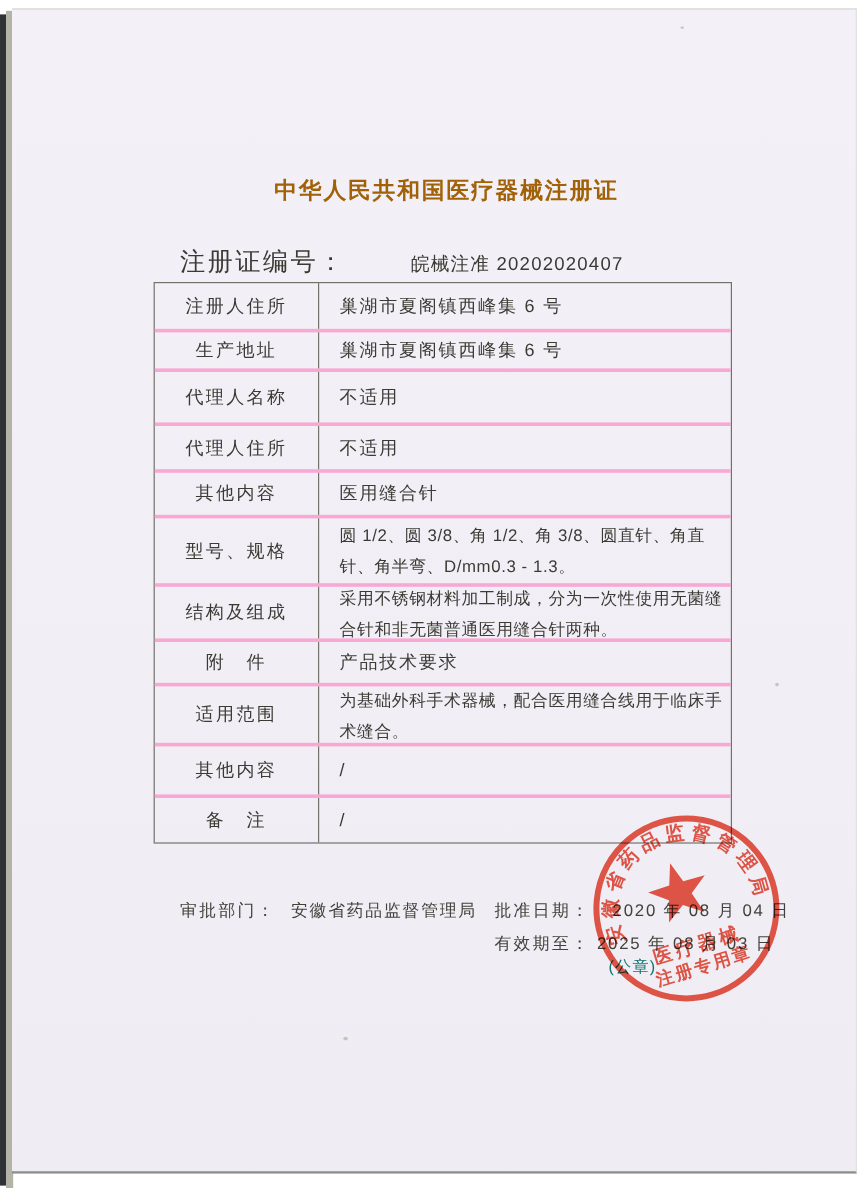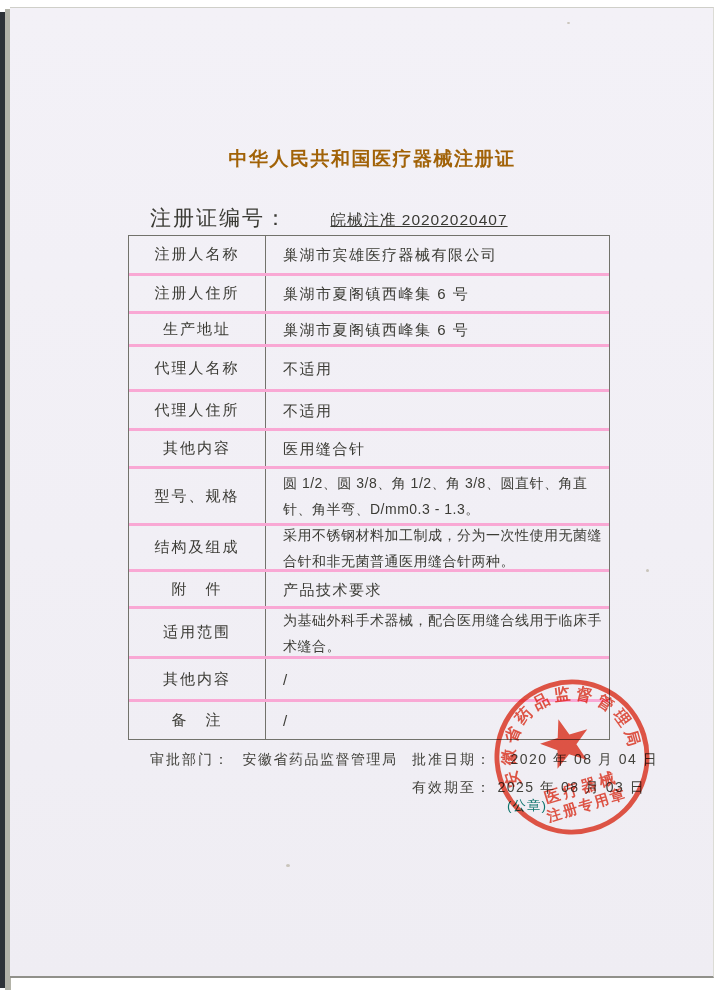--- a/index.html
+++ b/index.html
@@ -16,21 +16,21 @@
     position:absolute;left:10px;top:7px;width:703px;height:968px;
     background:linear-gradient(180deg,#f3f1f7 0%,#f1eff5 55%,#efedf3 100%);
     border-top:1px solid #cfcfc9;border-right:1px solid #dcdcd6;border-bottom:2px solid #90908a;
   }
   .title{
     position:absolute;left:132px;top:146px;width:480px;text-align:center;
     font-size:19px;font-weight:bold;letter-spacing:1.5px;color:#a16207;
   }
   .regline{position:absolute;left:150px;top:204px;width:460px;color:#3a3a34;}
   .regline .lbl{font-size:21px;letter-spacing:2px;}
-  .regline .val{font-size:15.5px;letter-spacing:1px;margin-left:38px;text-decoration:underline;}
+  .regline .val{font-size:15.5px;letter-spacing:1px;margin-left:50px;}
   .cert-table{
     position:absolute;left:128px;top:235px;width:482px;
     border:1px solid #72726b;box-sizing:border-box;
   }
   .row{display:flex;box-sizing:border-box;}
   .row + .row{border-top:3px solid #f9a8d4;}
   .cell{box-sizing:border-box;display:flex;align-items:center;overflow:hidden;}
   .cell.label{
     width:137px;flex:0 0 137px;justify-content:center;text-align:center;
     border-right:1px solid #72726b;
@@ -70,24 +70,20 @@
   <div class="paper"></div>
 
   <div class="title">中华人民共和国医疗器械注册证</div>
 
   <div class="regline">
     <span class="lbl">注册证编号：</span>
     <span class="val">皖械注准 20202020407</span>
   </div>
 
   <div class="cert-table">
-    <div class="row" style="height:37px">
-      <div class="cell label">注册人名称</div>
-      <div class="cell val">巢湖市宾雄医疗器械有限公司</div>
-    </div>
     <div class="row" style="height:38px">
       <div class="cell label">注册人住所</div>
       <div class="cell val">巢湖市夏阁镇西峰集 6 号</div>
     </div>
     <div class="row" style="height:33px">
       <div class="cell label">生产地址</div>
       <div class="cell val">巢湖市夏阁镇西峰集 6 号</div>
     </div>
     <div class="row" style="height:45px">
       <div class="cell label">代理人名称</div>

